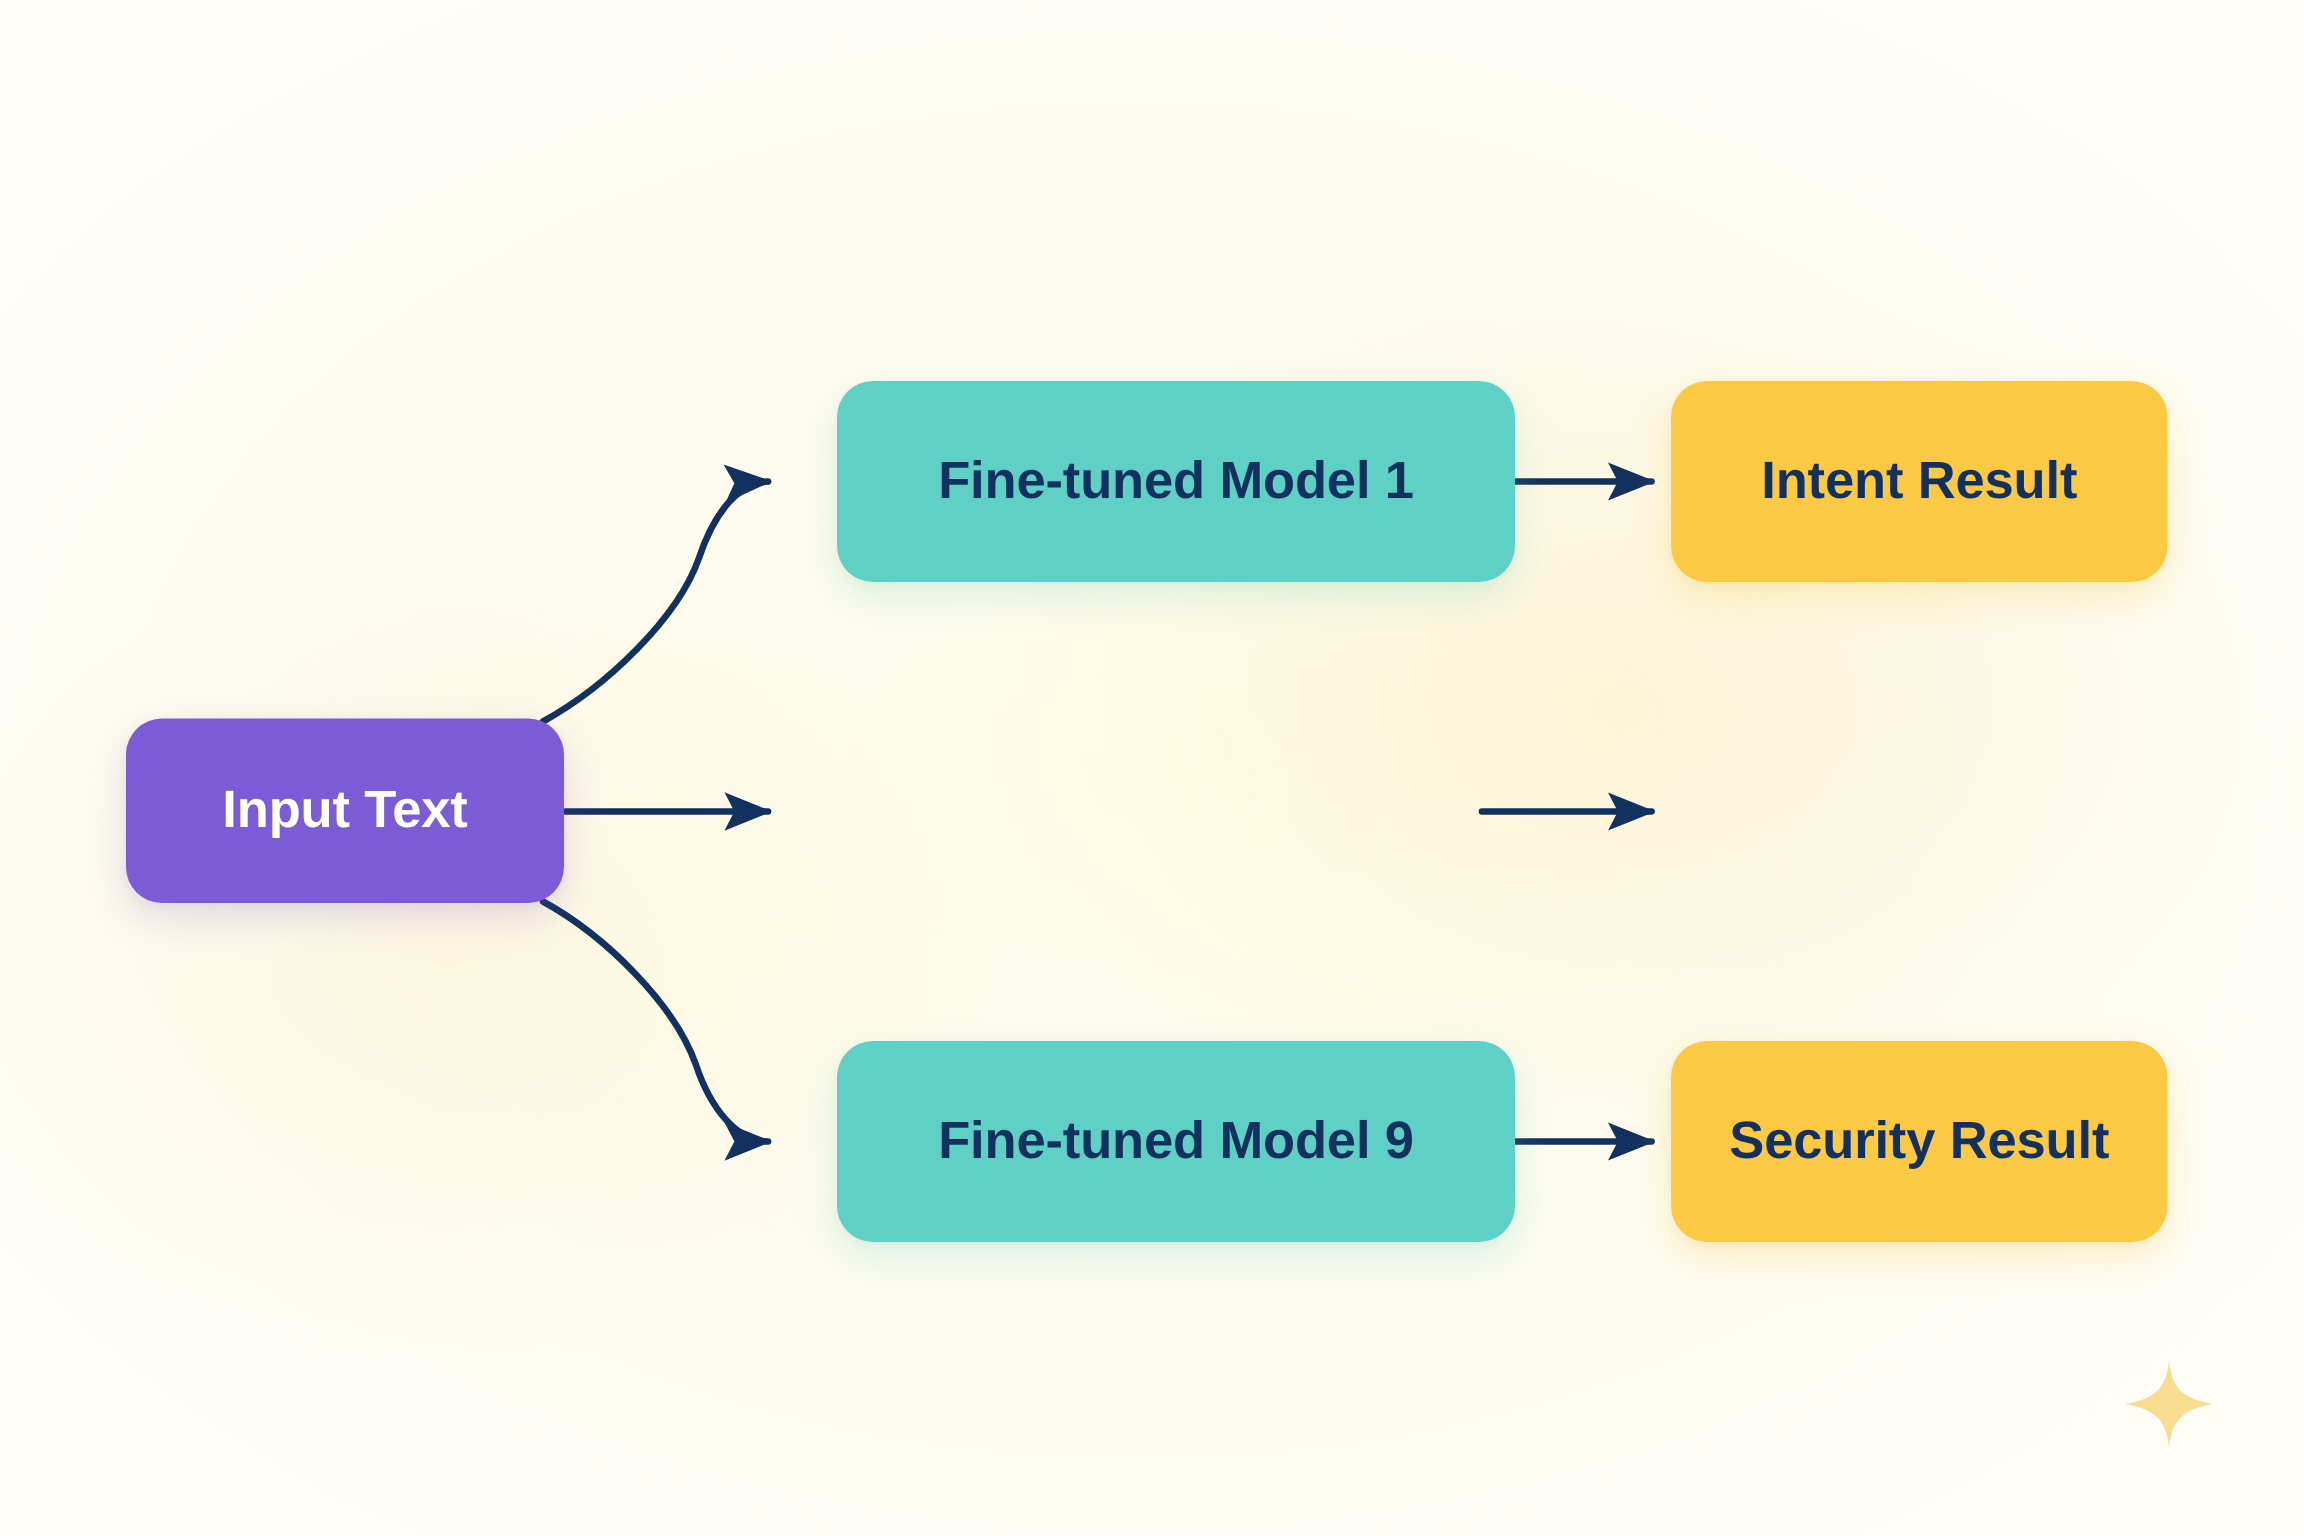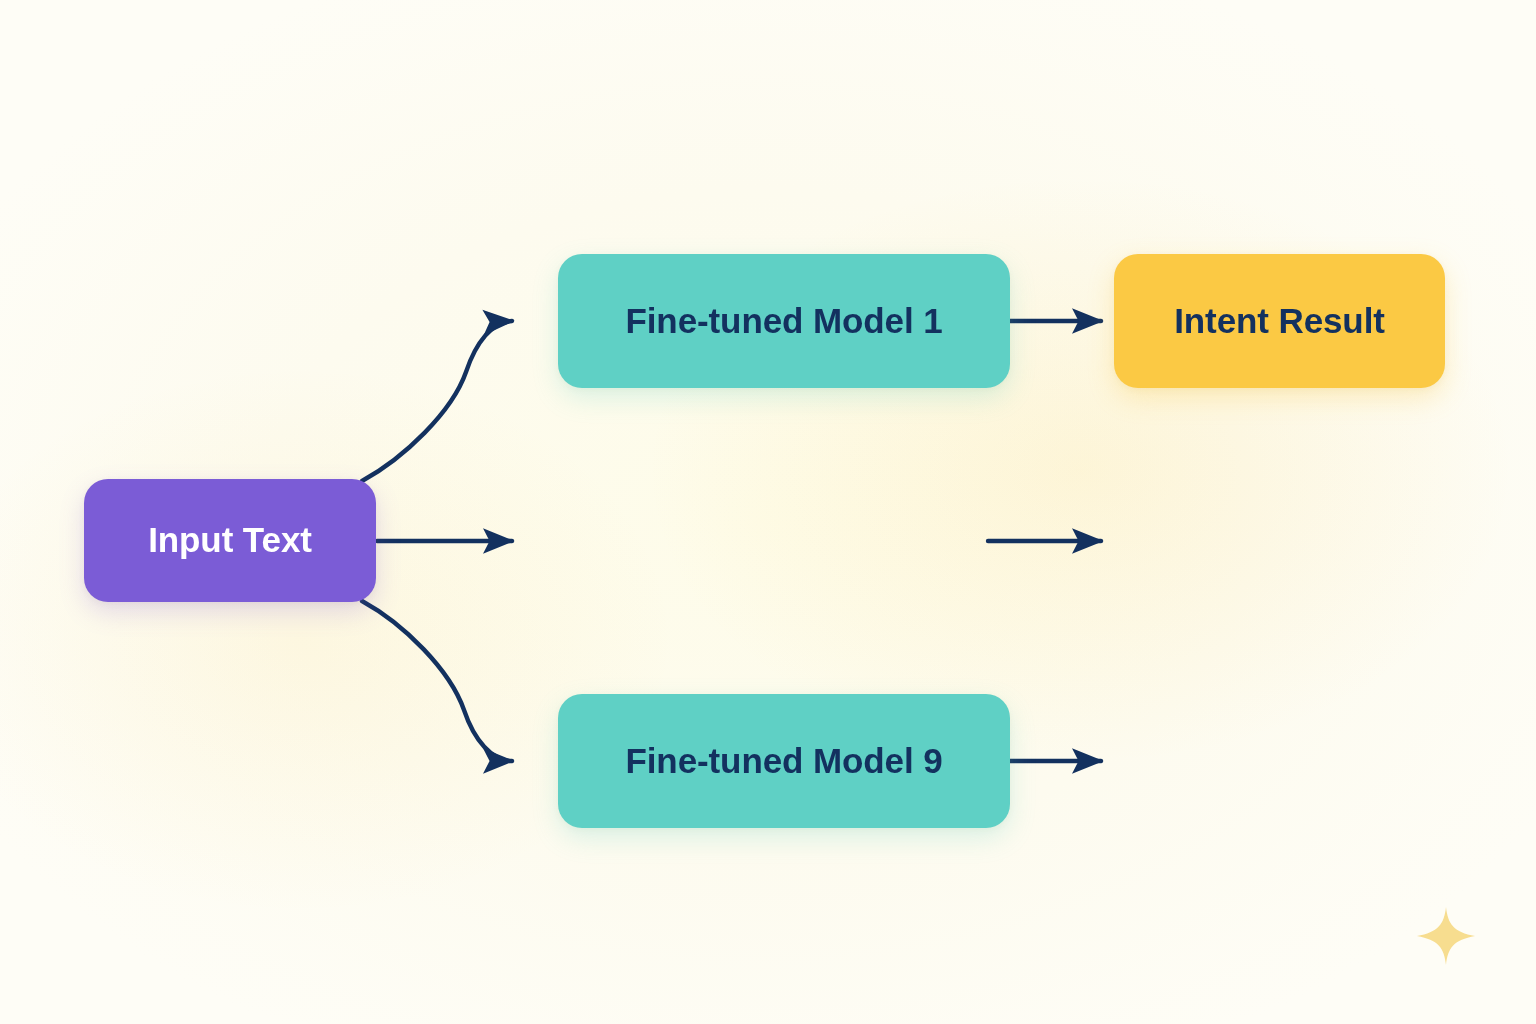--- a/index.html
+++ b/index.html
@@ -130,18 +130,21 @@
   <div class="node model row-1">
     <span class="node-label">Fine-tuned Model 1</span>
   </div>
   <div class="node model row-3">
     <span class="node-label">Fine-tuned Model 9</span>
   </div>
 
   <div class="node result row-1">
     <span class="node-label">Intent Result</span>
   </div>
+  <div class="node result row-3">
+    <span class="node-label">Security Result</span>
+  </div>
 
   <svg id="sparkle" viewBox="0 0 64 64">
     <path d="M32 2 C34 20 40 28 62 32 C40 36 34 44 32 62 C30 44 24 36 2 32 C24 28 30 20 32 2 Z" fill="#f7dd8f"></path>
   </svg>
 
 </div>
 
 </body></html>

